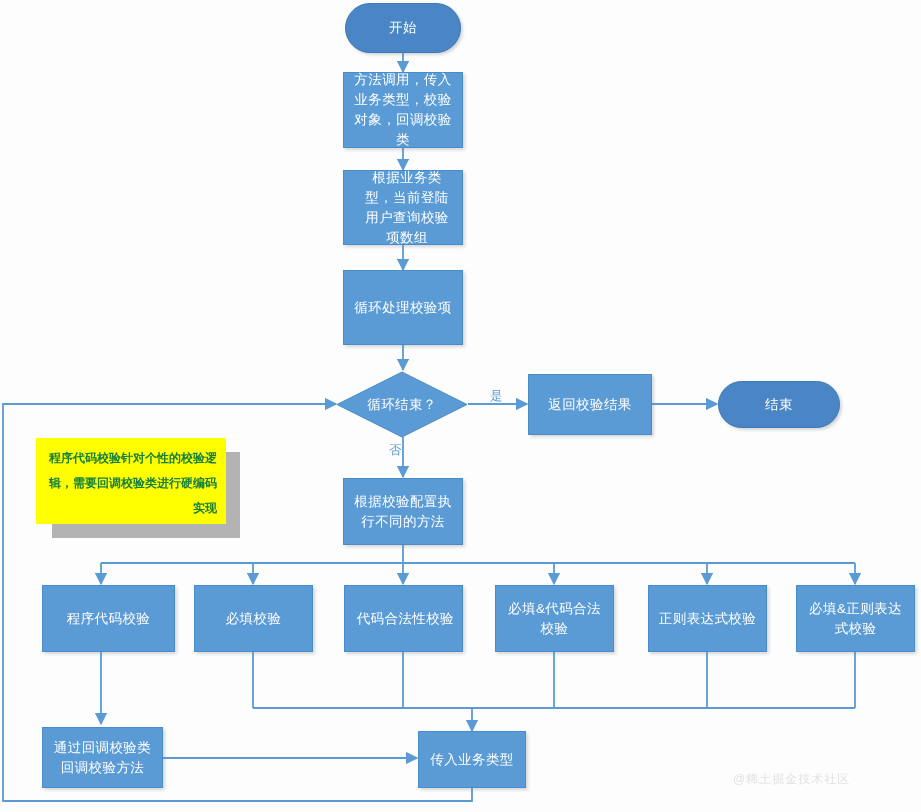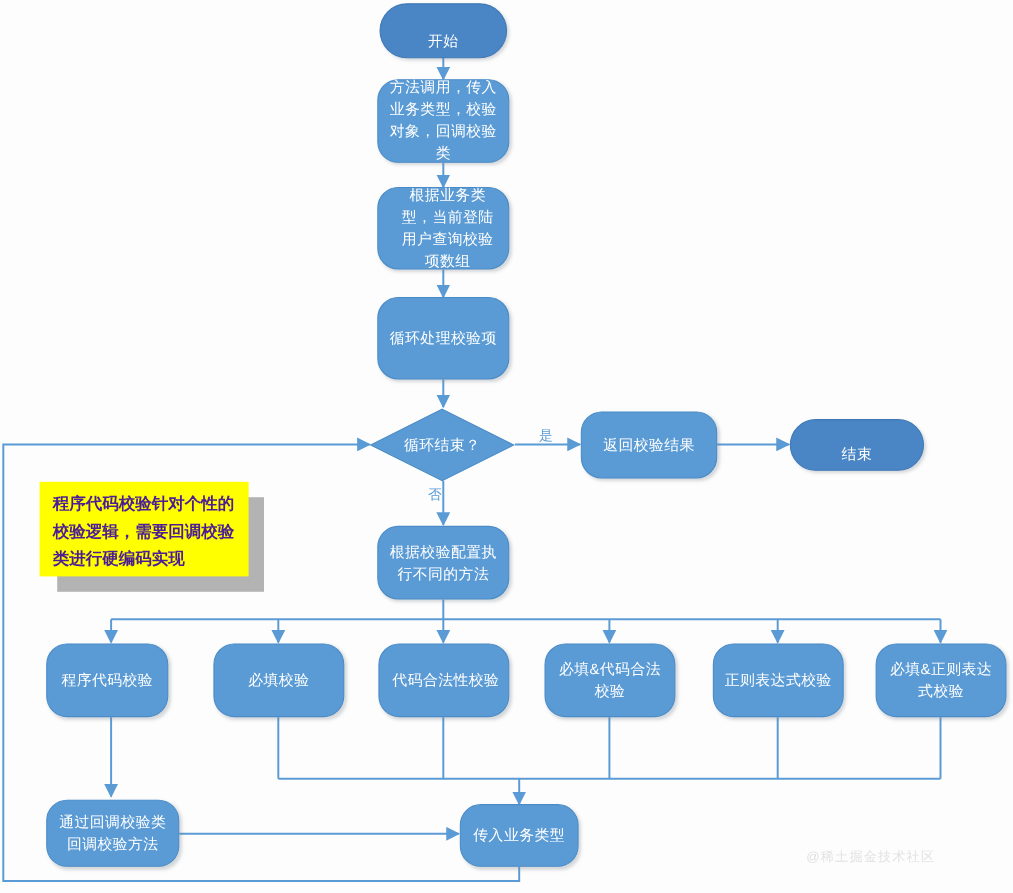--- a/index.html
+++ b/index.html
@@ -29,31 +29,29 @@
     display: flex;
     align-items: center;
     justify-content: center;
     text-align: center;
     color: #ffffff;
     font-size: 13.5px;
     line-height: 20px;
     letter-spacing: 0.4px;
     padding: 4px 8px;
     box-shadow: 2px 2px 3px rgba(120,130,140,0.30);
-    border-radius: 19px;
   }
   .process {
     background: #5B9BD5;
     border: 1px solid #4a8cc7;
   }
   .terminator {
     background: #4A86C5;
     border: 1px solid #3f79b5;
     border-radius: 30px;
-    align-items: flex-end;
   }
   .decision {
     position: absolute;
     box-sizing: border-box;
     display: flex;
     align-items: center;
     justify-content: center;
   }
   .decision .dia-shape {
     position: absolute;
@@ -70,28 +68,28 @@
   .edge-label {
     position: absolute;
     color: #5B9BD5;
     font-size: 12.5px;
     letter-spacing: 0.3px;
   }
   .note {
     position: absolute;
     box-sizing: border-box;
     background: #FFFF00;
-    color: #4c1d95;
+    color: #15803d;
     font-family: "DejaVu Serif", "Liberation Serif", serif;
     font-weight: bold;
-    font-size: 15px;
+    font-size: 12px;
     line-height: 25px;
     letter-spacing: 0px;
     padding: 8px 9px 7px 12px;
-    text-align: left;
+    text-align: right;
     z-index: 5;
   }
   .note-shadow {
     position: absolute;
     background: #b3b3b3;
     z-index: 4;
   }
   .watermark {
     position: absolute;
     color: #e2e2e2;
@@ -188,21 +186,21 @@
     <span>结束</span>
   </div>
 
   <div class="node process" style="left:343px; top:478px; width:120px; height:67px;">
     <span>根据校验配置执行不同的方法</span>
   </div>
 
   <div class="note-shadow" style="left:52px; top:452px; width:188px; height:86px;"></div>
   <div class="note" style="left:36px; top:438px; width:190px; height:86px;">程序代码校验针对个性的校验逻辑，需要回调校验类进行硬编码实现</div>
 
-  <div class="node process" style="left:42px; top:585px; width:111px; height:67px;">
+  <div class="node process" style="left:42px; top:585px; width:133px; height:67px;">
     <span>程序代码校验</span>
   </div>
   <div class="node process" style="left:194px; top:585px; width:119px; height:67px;">
     <span>必填校验</span>
   </div>
   <div class="node process" style="left:344px; top:585px; width:119px; height:67px;justify-content:flex-end;">
     <span>代码合法性校验</span>
   </div>
   <div class="node process" style="left:495px; top:585px; width:119px; height:67px;">
     <span>必填&amp;代码合法校验</span>

